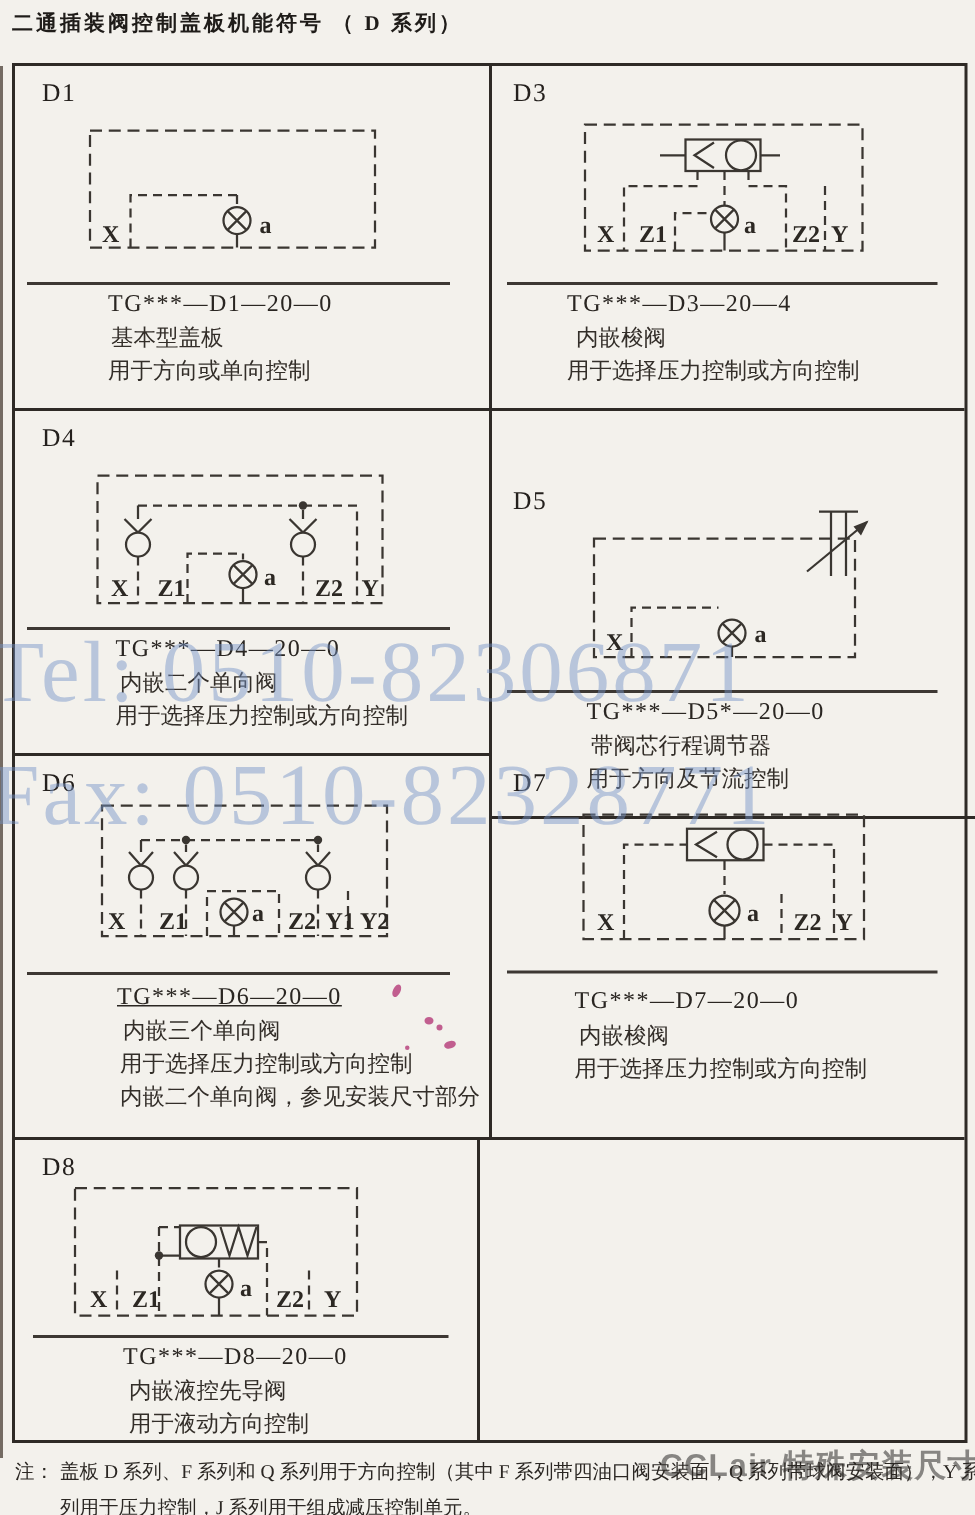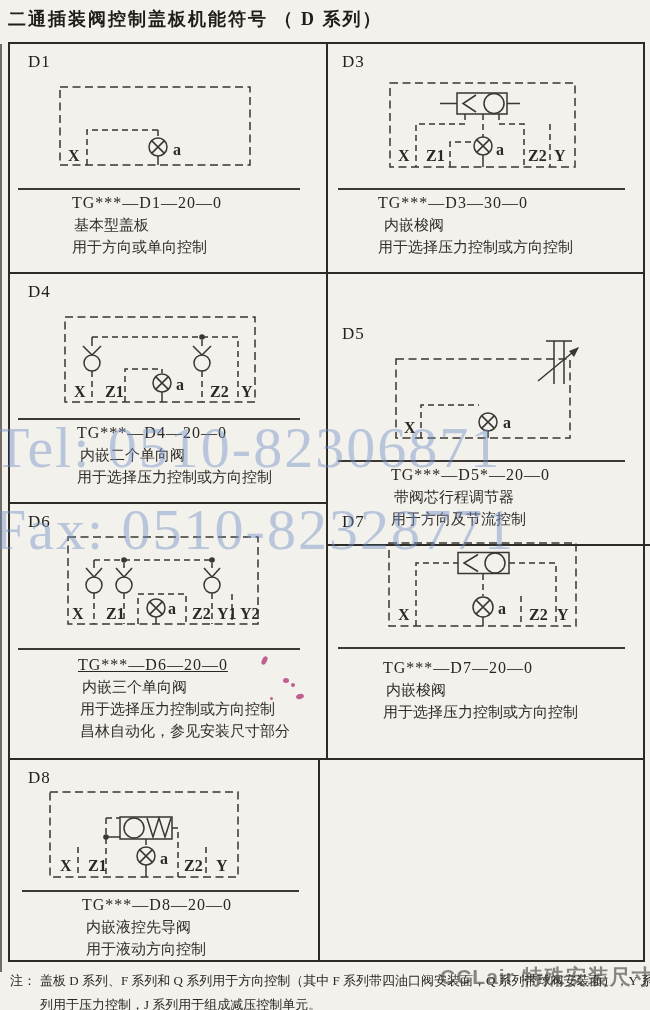--- a/index.html
+++ b/index.html
@@ -1,18 +1,18 @@
 <!DOCTYPE html>
 <html><head>
 <meta charset="utf-8">
 <style>
   html,body{margin:0;padding:0;}
   .page{position:relative;width:650px;height:1010px;background:#f3f1ec;overflow:hidden;
         font-family:"Liberation Serif","DejaVu Serif",serif;color:#262220;}
-  .title{position:absolute;left:8px;top:7px;font-size:18px;font-weight:700;letter-spacing:2px;color:#1f1c19;}
+  .title{position:absolute;left:8px;top:7px;font-size:14px;font-weight:700;letter-spacing:2px;color:#1f1c19;}
   .edge-line{position:absolute;left:0;top:44px;width:2px;height:928px;background:#4a3e36;opacity:.75;}
   .tbl{position:absolute;left:8px;top:42px;width:637px;height:920px;border:2px solid #2e2a26;box-sizing:border-box;}
   .cell{position:absolute;box-sizing:border-box;padding-left:28px;}
   .br{border-right:2px solid #2e2a26;}
   .bb{border-bottom:2px solid #2e2a26;}
   .dlabel{position:absolute;left:18px;top:8px;font-size:17px;letter-spacing:1px;color:#24201d;}
   .diag{position:absolute;left:0;}
   .sep{position:absolute;height:2px;background:#3d3833;}
   .code{position:absolute;font-size:16px;letter-spacing:1px;color:#2a2622;white-space:nowrap;}
   .desc{position:absolute;font-size:15px;color:#332e29;white-space:nowrap;}
@@ -74,21 +74,21 @@
           <path d="M148.6,65.6 L161.4,78.4 M161.4,65.6 L148.6,78.4"></path>
           <path d="M155,81 V93"></path>
         </g>
         <text class="plabel" x="70" y="87">X</text>
         <text class="plabel" x="98" y="87">Z1</text>
         <text class="plabel" x="168" y="81">a</text>
         <text class="plabel" x="200" y="87">Z2</text>
         <text class="plabel" x="226" y="87">Y</text>
       </svg>
       <div class="sep" style="top:144px;left:10px;width:287px;"></div>
-      <div class="code" style="top:150px;left:50px;">TG***—D3—30—0</div>
+      <div class="code" style="top:150px;left:50px;">TG***—D3—20—4</div>
       <div class="desc" style="top:172px;left:56px;">内嵌梭阀</div>
       <div class="desc" style="top:194px;left:50px;">用于选择压力控制或方向控制</div>
     </div>
 
     <div class="cell br bb" style="left:0;top:230px;width:318px;height:230px;">
       <div class="dlabel">D4</div>
       <svg class="diag" style="top:35px;" width="310" height="100" viewBox="0 0 310 100">
         <g class="ln">
           <rect class="dsh" x="55" y="8" width="190" height="85"></rect>
           <path class="dsh2" d="M82,28 H192"></path>
@@ -166,21 +166,21 @@
         <text class="plabel" x="96" y="87">Z1</text>
         <text class="plabel" x="158" y="82">a</text>
         <text class="plabel" x="182" y="87">Z2</text>
         <text class="plabel" x="207" y="87">Y1</text>
         <text class="plabel" x="230" y="87">Y2</text>
       </svg>
       <div class="sep" style="top:144px;left:8px;width:282px;"></div>
       <div class="code" style="top:152px;left:68px;text-decoration:underline;">TG***—D6—20—0</div>
       <div class="desc" style="top:174px;left:72px;">内嵌三个单向阀</div>
       <div class="desc" style="top:196px;left:70px;">用于选择压力控制或方向控制</div>
-      <div class="desc" style="top:218px;left:70px;">昌林自动化，参见安装尺寸部分</div>
+      <div class="desc" style="top:218px;left:70px;">内嵌二个单向阀，参见安装尺寸部分</div>
     </div>
 
     <div class="cell bb" style="left:318px;top:460px;width:315px;height:256px;">
       <div class="dlabel" style="left:14px;">D7</div>
       <svg class="diag" style="top:30px;" width="313" height="105" viewBox="0 0 313 105">
         <g class="ln">
           <rect class="dsh" x="61" y="9" width="187" height="83"></rect>
           <path class="dsh2" d="M88,92 V29 H130 M181,29 H228 V92"></path>
           <rect x="130" y="18.5" width="51" height="21"></rect>
           <circle cx="167" cy="29" r="10"></circle>

